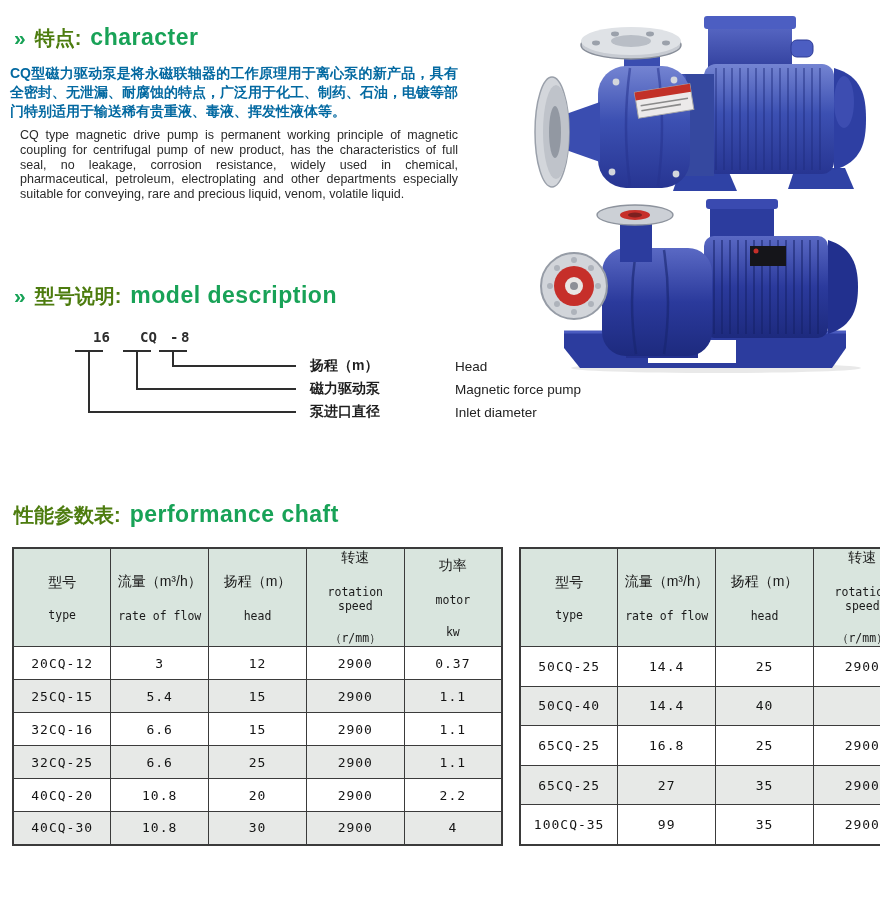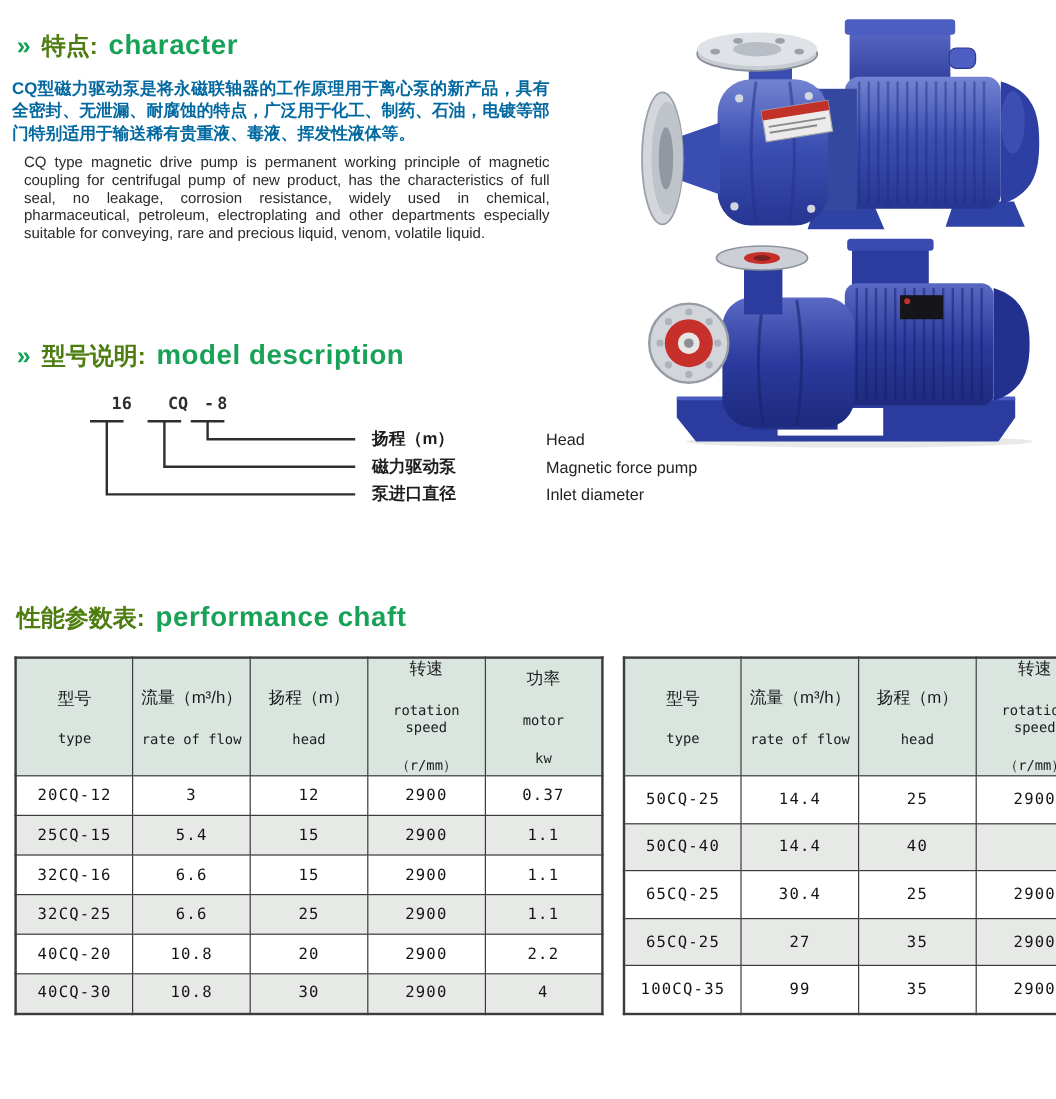--- a/index.html
+++ b/index.html
@@ -333,21 +333,21 @@
           </tr>
         <tr>
           <td>50CQ-40</td>
             <td>14.4</td>
             <td>40</td>
             <td></td>
             <td>4</td>
           </tr>
         <tr>
           <td>65CQ-25</td>
-            <td>30.4</td>
+            <td>16.8</td>
             <td>25</td>
             <td>2900</td>
             <td>5.5</td>
           </tr>
         <tr>
           <td>65CQ-25</td>
             <td>27</td>
             <td>35</td>
             <td>2900</td>
             <td>7.5</td>

